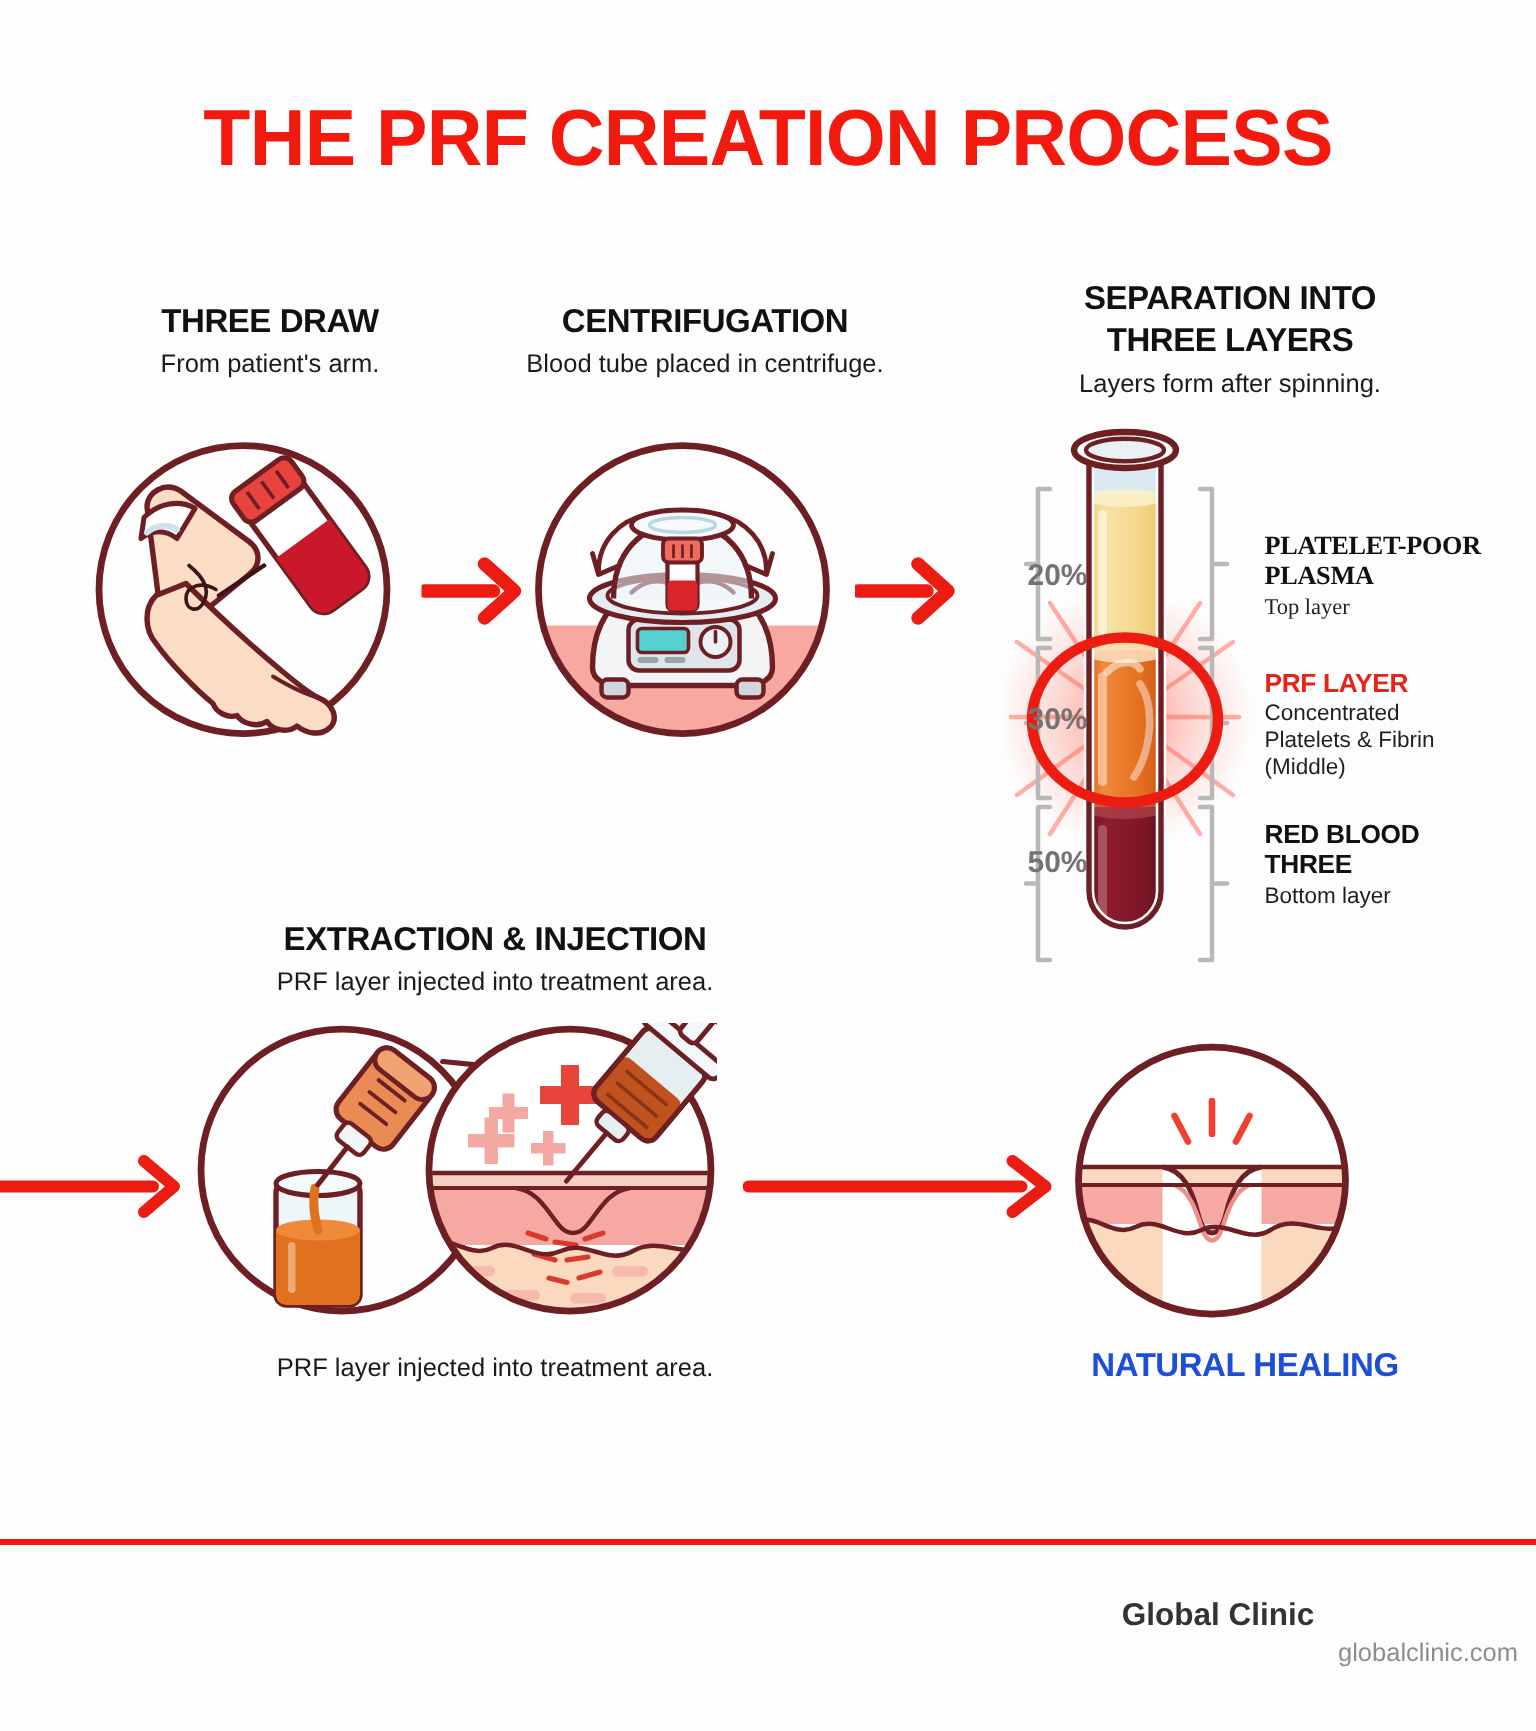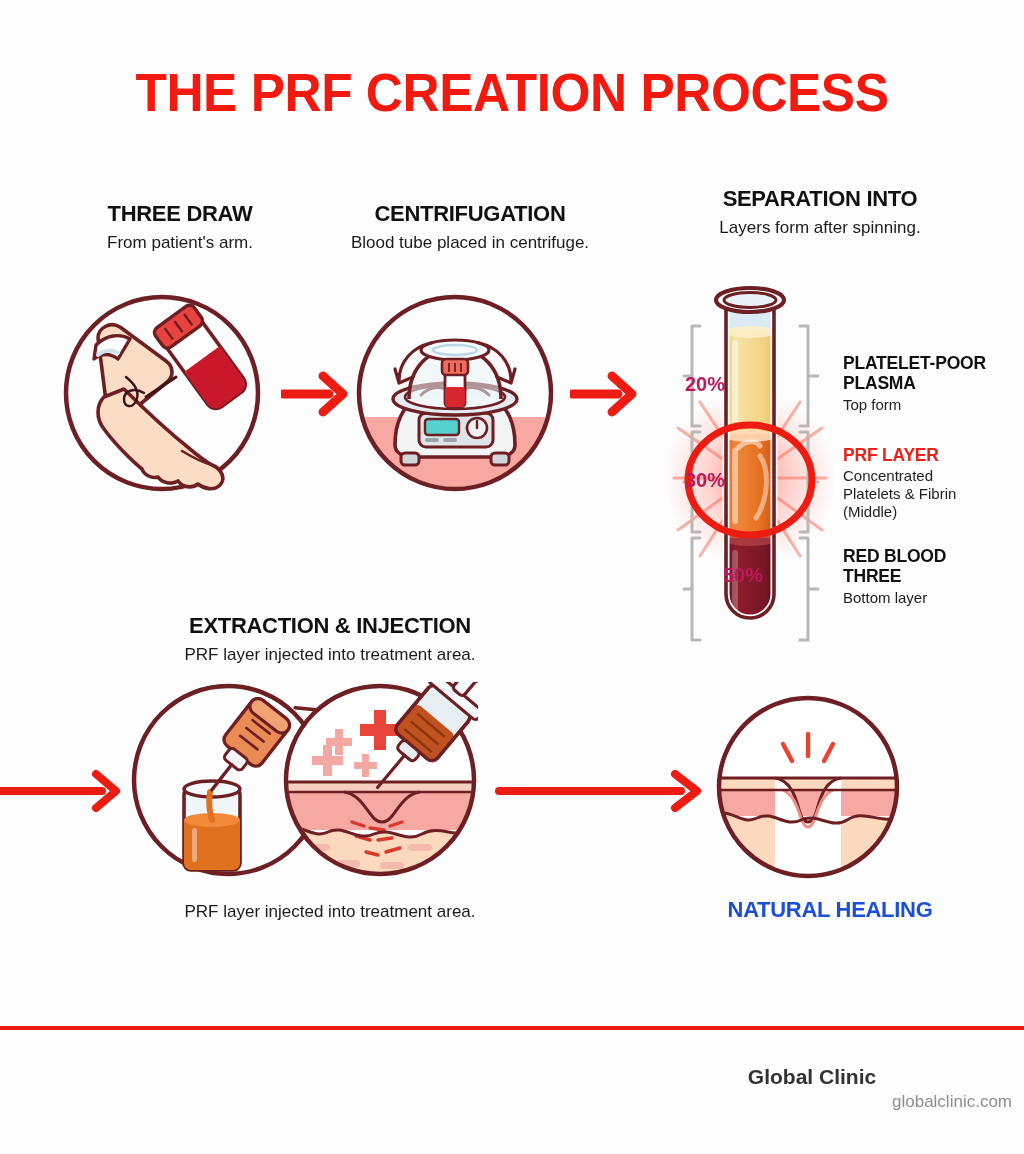--- a/index.html
+++ b/index.html
@@ -48,21 +48,21 @@
   }
 
   
   .circ { position: absolute; }
 
   
   .arrow { position: absolute; }
 
   
   .pct {
-    position: absolute; font-size: 20px; font-weight: 700; color: #be185d;
+    position: absolute; font-size: 20px; font-weight: 700; color: #737373;
     text-align: right; width: 62px;
   }
   .lbl { position: absolute; width: 175px; }
   .lbl-t { font-size: 17.5px; font-weight: 700; color: #111; line-height: 1.16; letter-spacing: -0.2px; }
   .lbl-t.red { color: #e8221a; }
   .lbl-s { font-size: 15px; color: #1f1f1f; line-height: 1.2; margin-top: 2px; }
 
   
   .footline {
     position: absolute; left: 0; top: 1026px; width: 1024px; height: 4px;
@@ -89,20 +89,21 @@
     <div class="step-sub">From patient's arm.</div>
   </div>
 
   <div class="step-head" id="head-centri">
     <div class="step-title">CENTRIFUGATION</div>
     <div class="step-sub">Blood tube placed in centrifuge.</div>
   </div>
 
   <div class="step-head" id="head-sep">
     <div class="step-title">SEPARATION INTO</div>
+    <div class="step-title">THREE LAYERS</div>
     <div class="step-sub">Layers form after spinning.</div>
   </div>
 
   <div class="step-head" id="head-extr">
     <div class="step-title">EXTRACTION &amp; INJECTION</div>
     <div class="step-sub">PRF layer injected into treatment area.</div>
   </div>
 
   <svg class="circ" style="left:62px; top:293px;" width="200" height="200" viewBox="0 0 200 200">
     <circle cx="100" cy="100" r="96" fill="none" stroke="#6e1f23" stroke-width="4.5"></circle>
@@ -269,26 +270,26 @@
     <path d="M32 260 h-8 v102 h8" fill="none" stroke="#b8b8b8" stroke-width="3" stroke-linecap="round" stroke-linejoin="round"></path>
     <path d="M132 260 h8 v102 h-8" fill="none" stroke="#b8b8b8" stroke-width="3" stroke-linecap="round" stroke-linejoin="round"></path>
     <line x1="24" y1="311" x2="16" y2="311" stroke="#b8b8b8" stroke-width="3" stroke-linecap="round"></line>
     <line x1="140" y1="311" x2="150" y2="311" stroke="#b8b8b8" stroke-width="3" stroke-linecap="round"></line>
 
     <ellipse cx="82" cy="202" rx="62" ry="55" fill="none" stroke="#ed1c12" stroke-width="7"></ellipse>
   </svg>
 
   <div class="pct" style="top:373px; left:663px;">20%</div>
   <div class="pct" style="top:469px; left:663px;">30%</div>
-  <div class="pct" style="top:564px; left:701px;">50%</div>
-
-  <div class="lbl" style="top:353px; left:843px;">
+  <div class="pct" style="top:564px; left:663px;">50%</div>
+
+  <div class="lbl" style="top:353px; left:843px;font-family:Liberation Serif, serif;">
     <div class="lbl-t">PLATELET-POOR</div>
     <div class="lbl-t">PLASMA</div>
-    <div class="lbl-s">Top form</div>
+    <div class="lbl-s">Top layer</div>
   </div>
 
   <div class="lbl" style="top:445px; left:843px;">
     <div class="lbl-t red">PRF LAYER</div>
     <div class="lbl-s">Concentrated</div>
     <div class="lbl-s" style="margin-top:0">Platelets &amp; Fibrin</div>
     <div class="lbl-s" style="margin-top:0">(Middle)</div>
   </div>
 
   <div class="lbl" style="top:546px; left:843px;">

